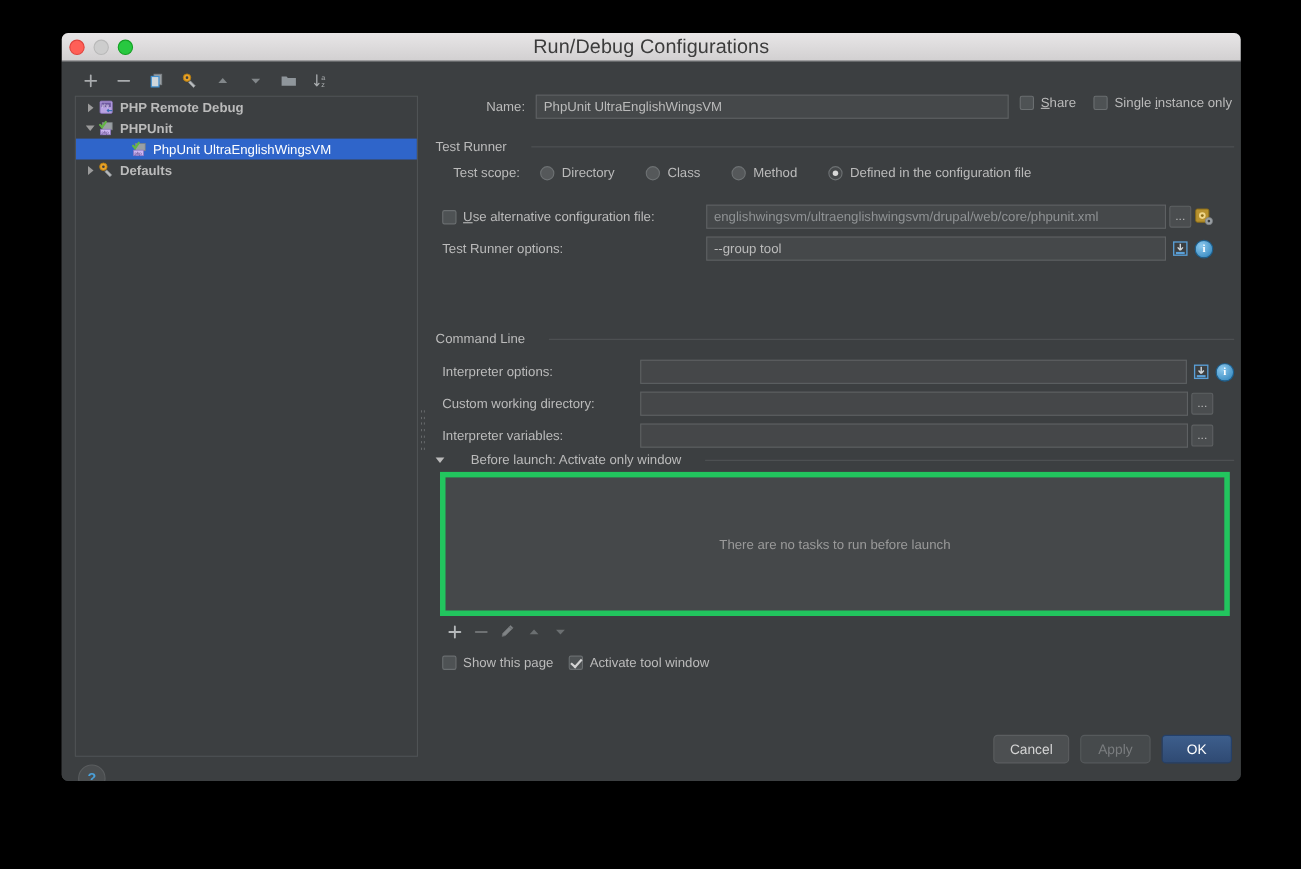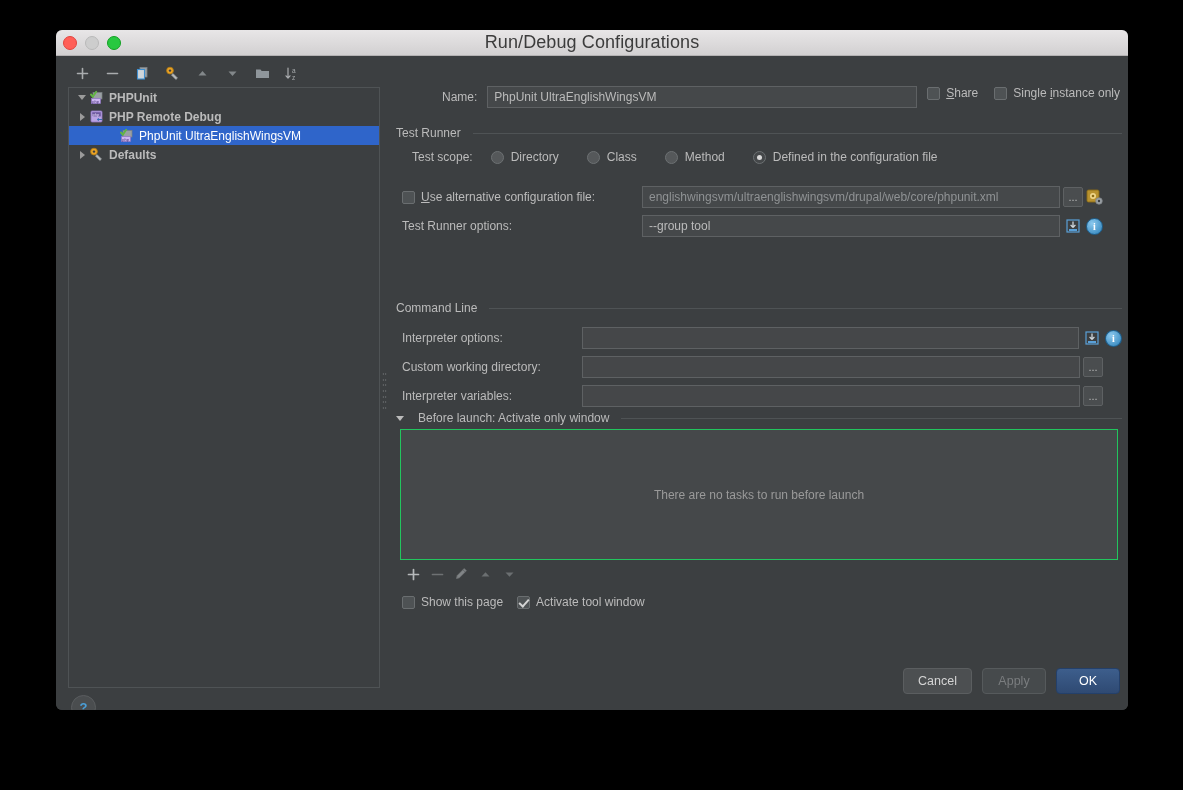--- a/index.html
+++ b/index.html
@@ -133,21 +133,21 @@
     flex:0 0 13px;margin-right:7px;position:relative;
   }
   .rb.checked{background:#45484a;}
   .rb.checked::after{
     content:"";width:5px;height:5px;border-radius:50%;background:#d8d8d8;
   }
   .rbwrap{display:flex;align-items:center;cursor:default;}
 
   
   .group{position:absolute;}
-  .grouphead{display:flex;align-items:center;gap:12px;}
+  .grouphead{display:flex;align-items:center;gap:22px;}
   .grouphead .gt{color:#bbbbbb;font-size:12px;white-space:nowrap;}
   .gline{flex:1;height:1px;background:#4f5355;}
 
   .iconbtn{
     width:20px;height:20px;box-sizing:border-box;
     border:1px solid #5e6163;background:#4a4d4f;border-radius:2px;
     display:flex;align-items:center;justify-content:center;
     color:#b9b9b9;font-size:11px;cursor:default;
   }
 
@@ -155,21 +155,21 @@
     width:15px;height:15px;border-radius:50%;
     background:radial-gradient(circle at 35% 30%, #8cc9ee, #2a7fb8);
     border:1px solid #1d5f8d;
     color:#ffffff;font-size:10px;font-weight:bold;
     display:flex;align-items:center;justify-content:center;
     font-family:"Liberation Serif", serif;
   }
 
   
   .bl-panel{
-    background:#45484a;border:1px solid #22c55e;box-sizing:border-box;
+    background:#45484a;border:5px solid #22c55e;box-sizing:border-box;
     display:flex;align-items:center;justify-content:center;
     color:#9a9a9a;font-size:12px;
   }
   .bl-toolbar{display:flex;align-items:center;gap:2px;}
   .bl-tb{width:22px;height:22px;display:flex;align-items:center;justify-content:center;cursor:default;}
 
   
   .footer{position:absolute;right:8px;bottom:17px;display:flex;gap:10px;}
   .btn{
     min-width:64px;height:26px;padding:0 14px;box-sizing:border-box;
@@ -243,51 +243,51 @@
         <div class="tb">
           <svg width="15" height="15" viewBox="0 0 15 15">
             <path d="M3 2v10M3 12l-2-2.2M3 12l2-2.2" stroke="#a9acae" stroke-width="1.2" fill="none" stroke-linecap="round"></path>
             <text x="7" y="7" font-size="6.5" fill="#a9acae" font-family="sans-serif">a</text>
             <text x="7" y="13.5" font-size="6.5" fill="#a9acae" font-family="sans-serif">z</text>
           </svg>
         </div>
       </div>
 
       <div class="tree">
+
+        <div class="trow">
+          <span class="tw">
+              <span class="arrow arrow-r"></span>
+            </span>
+          <span class="ticon">
+            <svg width="16" height="16" viewBox="0 0 16 16">
+              <rect x="2" y="2" width="11" height="11" rx="1" fill="#b9a3e3" stroke="#8f76c4" stroke-width="0.8"></rect>
+              <rect x="3.2" y="3.2" width="8.6" height="4.2" fill="#6f5aa0"></rect>
+              <text x="3.6" y="7" font-size="4" fill="#e7dff7" font-family="sans-serif">php</text>
+              <path d="M9 10.5h4M9.8 9.3L8.6 10.5l1.2 1.2" stroke="#3b6fb5" stroke-width="1.1" fill="none"></path>
+            </svg>
+          </span>
+          <span class="tlabel">PHP Remote Debug</span>
+        </div>
 
         <div class="trow">
           <span class="tw">
               <span class="arrow arrow-d"></span>
             </span>
           <span class="ticon">
             <svg width="16" height="16" viewBox="0 0 16 16">
               <rect x="4" y="2.5" width="9" height="6.5" fill="#9aa0a4" stroke="#7b8084" stroke-width="0.7"></rect>
               <rect x="2.5" y="8.5" width="9" height="5" fill="#cdb6f2" stroke="#8f76c4" stroke-width="0.7"></rect>
               <text x="3.2" y="12.6" font-size="4" fill="#4a3576" font-family="sans-serif">php</text>
               <path d="M2 4.5l1.8 2.2L7.2 1.8" stroke="#62b543" stroke-width="2" fill="none" stroke-linecap="round"></path>
             </svg>
           </span>
           <span class="tlabel">PHPUnit</span>
         </div>
 
-        <div class="trow">
-          <span class="tw">
-              <span class="arrow arrow-r"></span>
-            </span>
-          <span class="ticon">
-            <svg width="16" height="16" viewBox="0 0 16 16">
-              <rect x="2" y="2" width="11" height="11" rx="1" fill="#b9a3e3" stroke="#8f76c4" stroke-width="0.8"></rect>
-              <rect x="3.2" y="3.2" width="8.6" height="4.2" fill="#6f5aa0"></rect>
-              <text x="3.6" y="7" font-size="4" fill="#e7dff7" font-family="sans-serif">php</text>
-              <path d="M9 10.5h4M9.8 9.3L8.6 10.5l1.2 1.2" stroke="#3b6fb5" stroke-width="1.1" fill="none"></path>
-            </svg>
-          </span>
-          <span class="tlabel">PHP Remote Debug</span>
-        </div>
-
         <div class="trow sel">
           <span class="tw indent"></span>
           <span class="ticon">
             <svg width="16" height="16" viewBox="0 0 16 16">
               <rect x="4" y="2.5" width="9" height="6.5" fill="#9aa0a4" stroke="#7b8084" stroke-width="0.7"></rect>
               <rect x="2.5" y="8.5" width="9" height="5" fill="#cdb6f2" stroke="#8f76c4" stroke-width="0.7"></rect>
               <text x="3.2" y="12.6" font-size="4" fill="#4a3576" font-family="sans-serif">php</text>
               <path d="M2 4.5l1.8 2.2L7.2 1.8" stroke="#62b543" stroke-width="2" fill="none" stroke-linecap="round"></path>
             </svg>
           </span>

